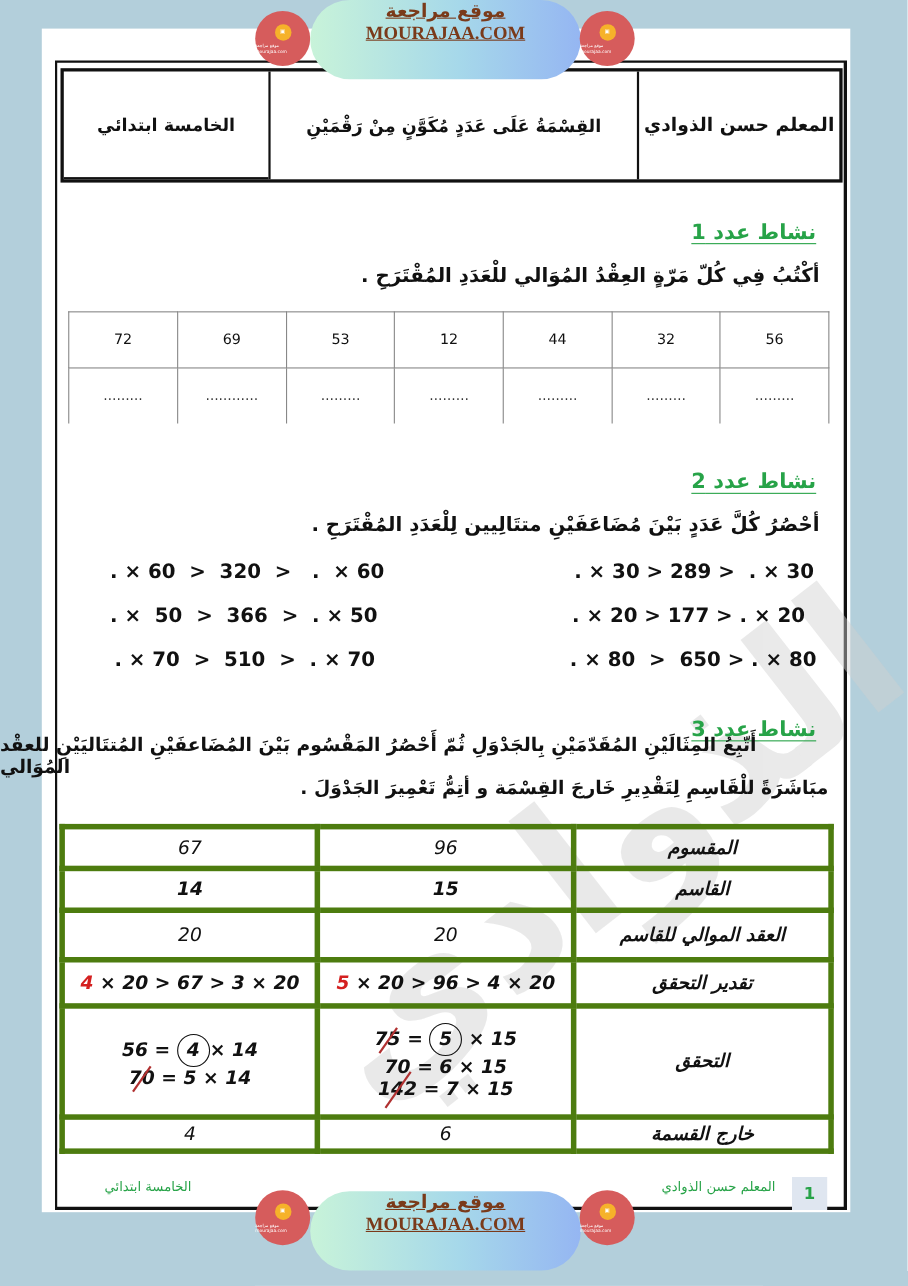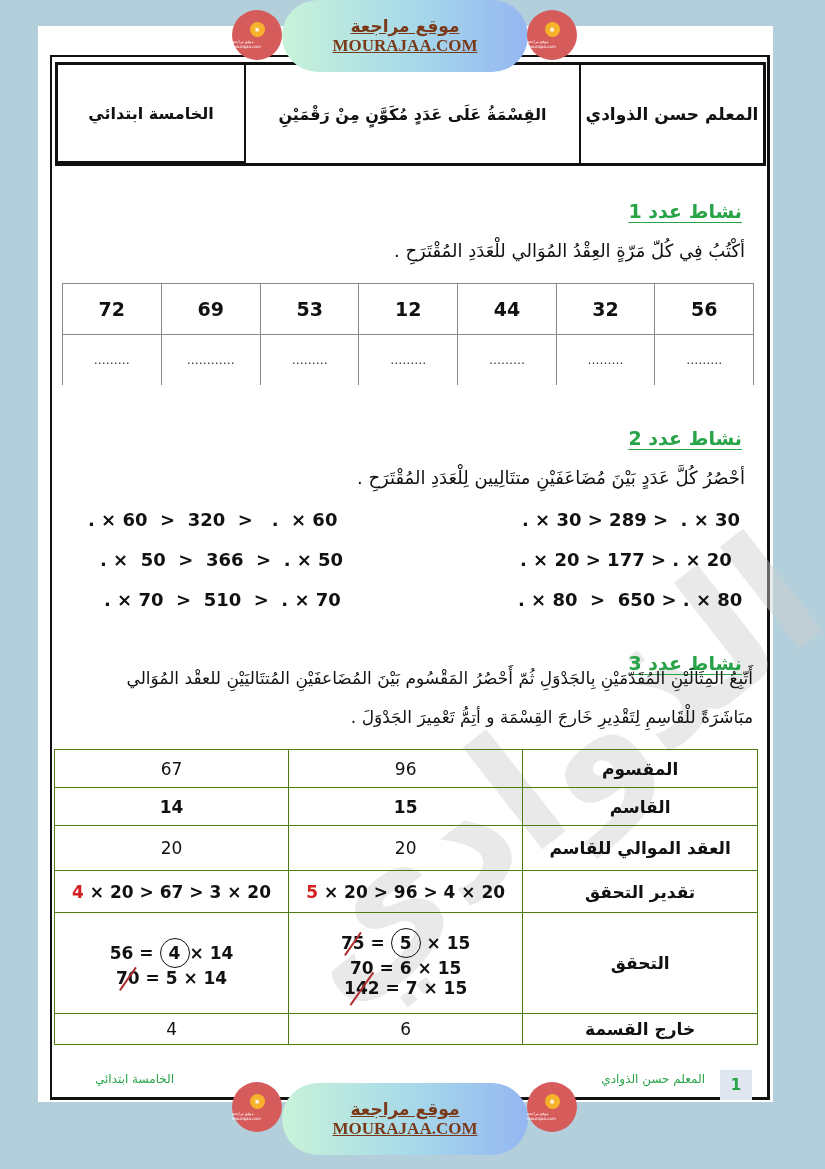--- a/index.html
+++ b/index.html
@@ -26,52 +26,52 @@
   .hdr .left { width:186px; border-right:2px solid #111; display:flex; flex-direction:column; }
   .hdr .left div { flex:1; display:flex; align-items:center; justify-content:center; font-weight:bold; font-size:16px; }
   .hdr .left div:first-child { border-bottom:2px solid #111; direction:rtl; }
   .hdr .mid { flex:1; border-right:2px solid #111; display:flex; align-items:center; justify-content:center; font-size:16px; font-weight:bold; direction:rtl; }
   .hdr .right { width:182px; display:flex; align-items:center; justify-content:center; font-size:17px; font-weight:bold; direction:rtl; }
 
   .act-title {
     position:absolute; right:83px; color:#27a348; font-weight:bold; font-size:19px;
     text-decoration:underline; text-decoration-color:#27a348; text-underline-offset:4px; direction:rtl;
   }
-  .instr { position:absolute; right:80px; font-weight:normal; font-size:18px; direction:rtl; text-align:center; }
+  .instr { position:absolute; right:80px; font-weight:bold; font-size:18px; direction:rtl; text-align:left; }
 
   
   .t1 { position:absolute; left:62px; top:283px; width:692px; border-collapse:collapse; direction:ltr; }
   .t1 td { border:1px solid #888; text-align:center; width:98.8px; }
-  .t1 tr.nums td { height:48px; font-weight:bold; font-size:19px; }
+  .t1 tr.nums td { height:48px; font-weight:normal; font-size:13px; }
   .t1 tr.dots td { height:48px; font-size:12px; color:#333; border-bottom:none; }
 
   
   .a2 { position:absolute; font-weight:bold; font-size:18px; direction:ltr; white-space:pre; }
 
   
   .t3 { position:absolute; left:54px; top:749px; width:704px; border-collapse:collapse; direction:ltr; }
-  .t3 td { border:1px solid #4d7c0f; text-align:center; font-size:17px; }
+  .t3 td { border:5px solid #4d7c0f; text-align:center; font-size:17px;font-style:italic; }
   .t3 td.lbl { direction:rtl; font-weight:bold; font-size:17px; width:234px; }
   .t3 td.c1 { width:234px; }
   .t3 td.c2 { width:234px; }
   .red { color:#d42020; font-weight:bold; }
   .bold { font-weight:bold; }
   .circ { display:inline-block; width:28px; height:28px; border:1.5px solid #111; border-radius:50%; line-height:28px; text-align:center; font-weight:bold; }
   .strike { position:relative; display:inline-block; }
   .strike::after { content:""; position:absolute; left:-2px; right:-2px; top:50%; height:2px; background:#b03030; transform:rotate(-55deg); }
 
   
   .foot { position:absolute; top:1072px; font-size:12px; color:#27a348; direction:rtl; }
   .pnum { position:absolute; left:720px; top:1070px; width:32px; height:30px; background:#dfe6f0; color:#27a348; font-weight:bold; font-size:15px; text-align:center; line-height:30px; }
 
   
   .pill {
     position:absolute; width:246px; height:72px; border-radius:36px;
     background:linear-gradient(90deg,#c8f3d9 0%,#a6d8ea 55%,#95b6f2 100%);
-    display:flex; flex-direction:column; align-items:center; justify-content:center;
+    display:flex; flex-direction:column; align-items:center; 
     color:#7a3a1a; font-weight:bold;
   }
   .pill .ar { font-size:17px; text-decoration:underline; direction:rtl; }
   .pill .en { font-size:17px; text-decoration:underline; font-family:Liberation Serif, serif; }
   .badge {
     position:absolute; width:50px; height:50px; border-radius:50%; background:#d65c5c;
     display:flex; flex-direction:column; align-items:center; justify-content:center;
   }
   .badge .dot { width:15px; height:15px; border-radius:50%; background:#f6b22a; font-size:5px; color:#fff; line-height:15px; text-align:center; }
   .badge .tx { font-size:4px; color:#fff; margin-top:2px; }
@@ -114,21 +114,21 @@
     <td>………</td>
     <td>………</td>
     <td>………</td>
     <td>………</td>
   </tr>
 </tbody>
   </table>
 
 <div class="act-title" style="top:427px;">نشاط عدد 2</div>
 <div class="instr" style="top:467px;">أحْصُرُ كُلَّ عَدَدٍ بَيْنَ مُضَاعَفَيْنِ متتَالِيين لِلْعَدَدِ المُقْتَرَحِ .</div>
-<div class="a2" style="left:88px; top:509px;">. × 60  &gt;  320  &gt;   .  × 60</div>
+<div class="a2" style="left:100px; top:509px;">. × 60  &gt;  320  &gt;   .  × 60</div>
 <div class="a2" style="left:100px; top:549px;">. ×  50  &gt;  366  &gt;  . × 50</div>
 <div class="a2" style="left:104px; top:589px;">. × 70  &gt;  510  &gt;  . × 70</div>
 <div class="a2" style="left:522px; top:509px;">. × 30 &gt; 289 &gt;  . × 30</div>
 <div class="a2" style="left:520px; top:549px;">. × 20 &gt; 177 &gt; . × 20</div>
 <div class="a2" style="left:518px; top:589px;">. × 80  &gt;  650 &gt; . × 80</div>
 
 <div class="act-title" style="top:652px;margin-left:12px;">نشاط عدد 3</div>
 <div class="instr" style="top:668px; right:72px; font-size:17px;">أَتّبِعُ المِثَالَيْنِ المُقَدّمَيْنِ بِالجَدْوَلِ  ثُمّ أَحْصُرُ المَقْسُوم بَيْنَ المُضَاعفَيْنِ المُتتَاليَيْنِ للعقْد المُوَالي</div>
 <div class="instr" style="top:707px; right:72px; font-size:17px;">مبَاشَرَةً للْقَاسِمِ لِتَقْدِيرِ خَارجَ القِسْمَة و أتِمُّ تَعْمِيرَ الجَدْوَلَ .</div>
 

